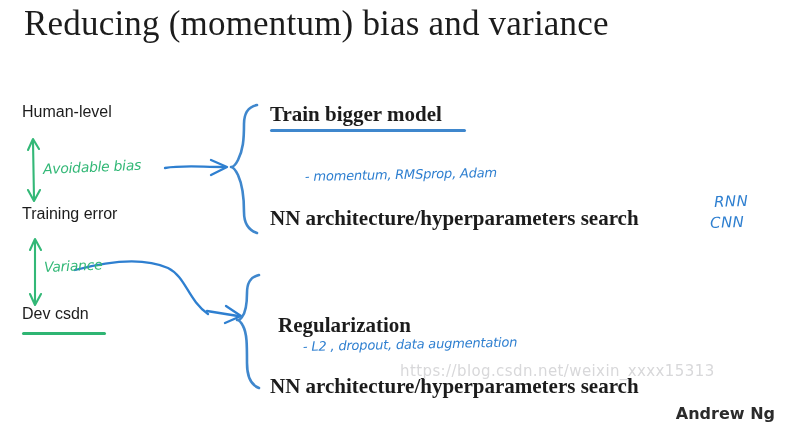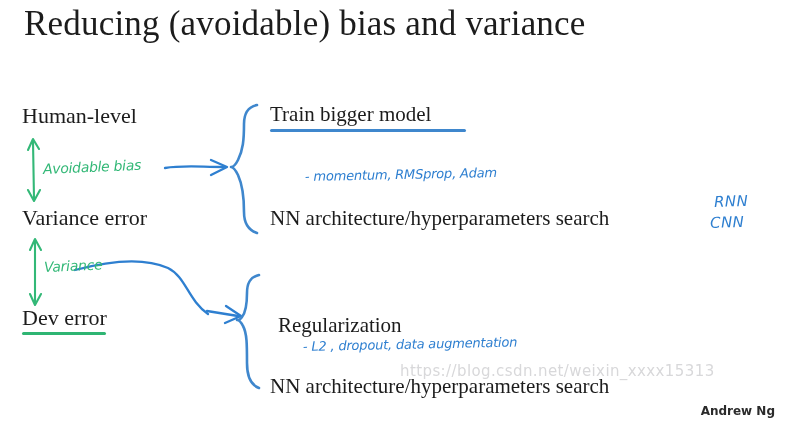--- a/index.html
+++ b/index.html
@@ -33,22 +33,22 @@
     font-size: 35px;
     font-weight: 400;
     letter-spacing: 0.2px;
     color: #1c1c1c;
     white-space: nowrap;
   }
 
   
   .level-label {
     position: absolute;
-    font-family: Liberation Serif, serif;
-    font-size: 22px;
+    font-family: Liberation Sans, sans-serif;
+    font-size: 16px;
     font-weight: 400;
     color: #1c1c1c;
     white-space: nowrap;
   }
   #level-human  { left: 22px; top: 103px; }
   #level-train  { left: 22px; top: 205px; }
   #level-dev    { left: 22px; top: 305px; }
 
   .green-underline {
     position: absolute;
@@ -86,21 +86,21 @@
   #hand-optimizers  { left: 305px; top: 169px; transform: rotate(-1.2deg); transform-origin: left center; }
   #hand-reg-methods { left: 303px; top: 339px; transform: rotate(-1.2deg); transform-origin: left center; }
   #hand-rnn { left: 714px; top: 193px; font-size: 15px; letter-spacing: 0.5px; transform: rotate(-2deg); transform-origin: left center; }
   #hand-cnn { left: 710px; top: 214px; font-size: 15px; letter-spacing: 0.5px; transform: rotate(-2deg); transform-origin: left center; }
 
   
   .remedy {
     position: absolute;
     font-family: "Liberation Serif", serif;
     font-size: 21px;
-    font-weight: 400;
+    font-weight: 700;
     color: #1c1c1c;
     white-space: nowrap;
   }
   #remedy-bigger-model   { left: 270px; top: 102px; }
   #remedy-train-longer   { left: 270px; top: 148px; }
   #remedy-nn-arch-top    { left: 270px; top: 206px; }
   #remedy-more-data      { left: 270px; top: 275px; }
   #remedy-regularization { left: 270px; top: 313px; margin-left: 8px; }
   #remedy-nn-arch-bottom { left: 270px; top: 374px; }
 
@@ -135,32 +135,32 @@
     letter-spacing: 0.4px;
     white-space: nowrap;
   }
 
   
   #attribution {
     position: absolute;
     right: 20px;
     top: 404px;
     font-family: "DejaVu Sans", sans-serif;
-    font-size: 12px;
+    font-size: 16px;
     font-weight: bold;
     color: #2b2b2b;
     white-space: nowrap;
   }
 </style>
 </head>
 <body>
 
 <div id="slide">
 
-  <div id="slide-title">Reducing (avoidable) bias and variance</div>
+  <div id="slide-title">Reducing (momentum) bias and variance</div>
 
   <svg id="ink-layer" viewBox="0 0 795 433" xmlns="http://www.w3.org/2000/svg">
 
     <g stroke="#33b877" stroke-width="2.1" fill="none" stroke-linecap="round" stroke-linejoin="round">
       <path d="M33,141 L34,199"></path>
       <path d="M28,150 L33,139 L39,149"></path>
       <path d="M28,190 L34,201 L40,190"></path>
     </g>
 
     <g stroke="#33b877" stroke-width="2.1" fill="none" stroke-linecap="round" stroke-linejoin="round">
@@ -196,23 +196,23 @@
                C247,305 246,312 242,317
                C240,320 239,320 237,320
                C239,320 241,322 243,326
                C247,333 247,345 247,363
                C247,377 251,385 259,388"></path>
     </g>
   </svg>
 
   <div class="level-label" id="level-human">Human-level</div>
 
-  <div class="level-label" id="level-train">Variance error</div>
-
-  <div class="level-label" id="level-dev">Dev error</div>
+  <div class="level-label" id="level-train">Training error</div>
+
+  <div class="level-label" id="level-dev">Dev csdn</div>
   <div class="green-underline" id="dev-underline"></div>
 
   <div class="hand-green" id="hand-avoidable-bias">Avoidable bias</div>
   <div class="hand-green" id="hand-variance">Variance</div>
 
   <div class="remedy" id="remedy-bigger-model">Train bigger model</div>
   <div id="bigger-model-underline"></div>
 
 
   <div class="hand-blue" id="hand-optimizers">- momentum, RMSprop, Adam</div>

